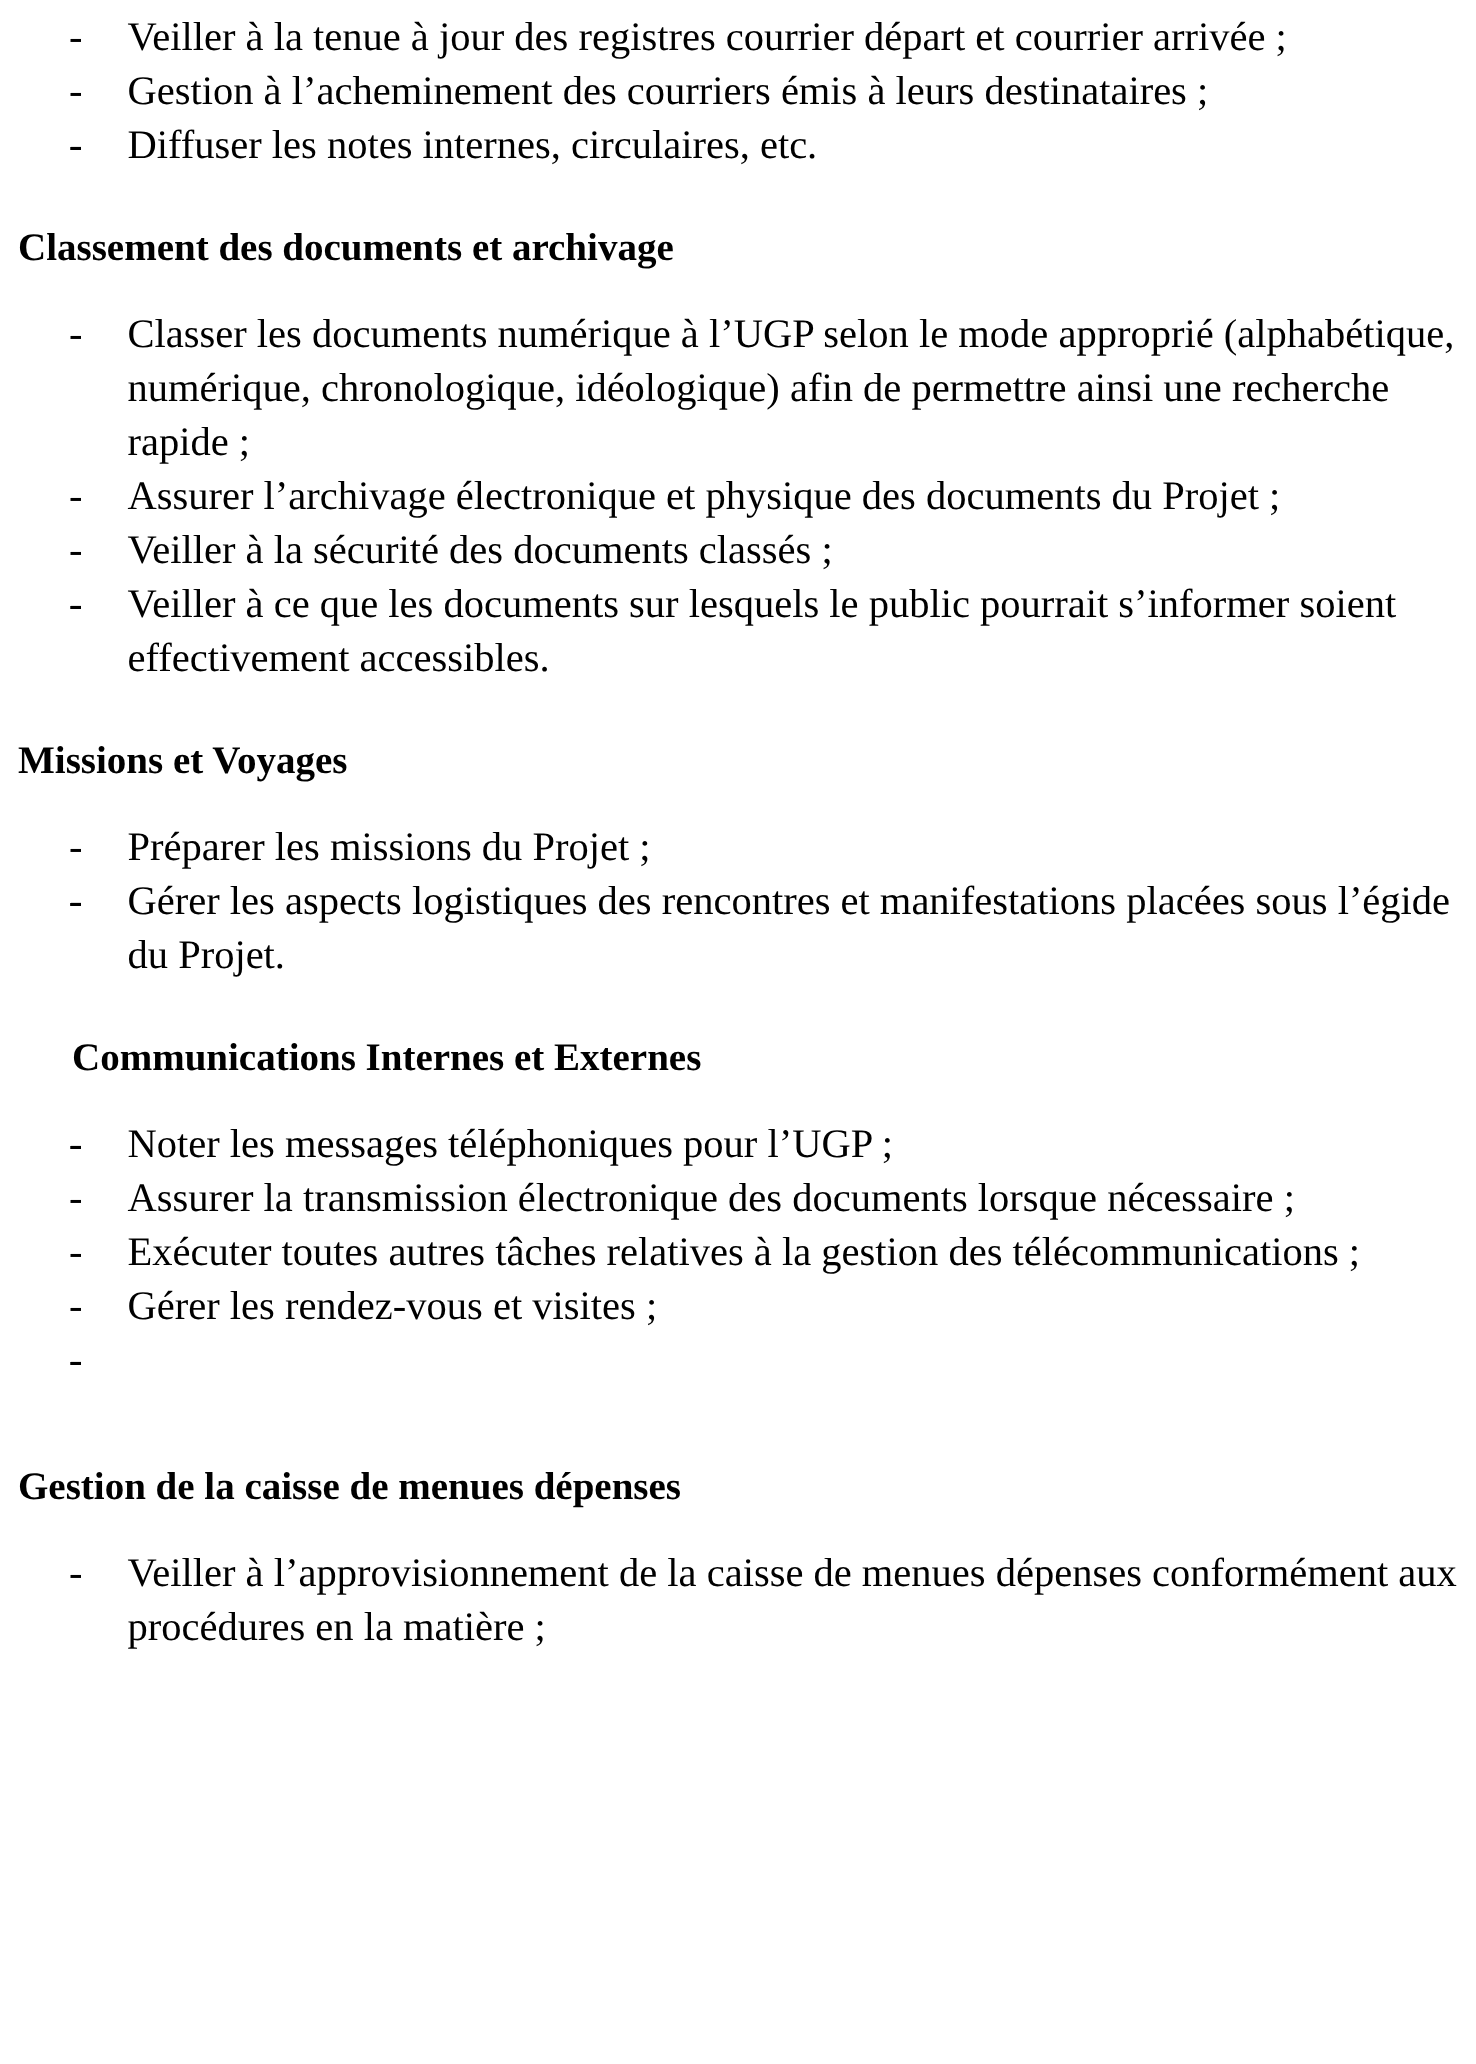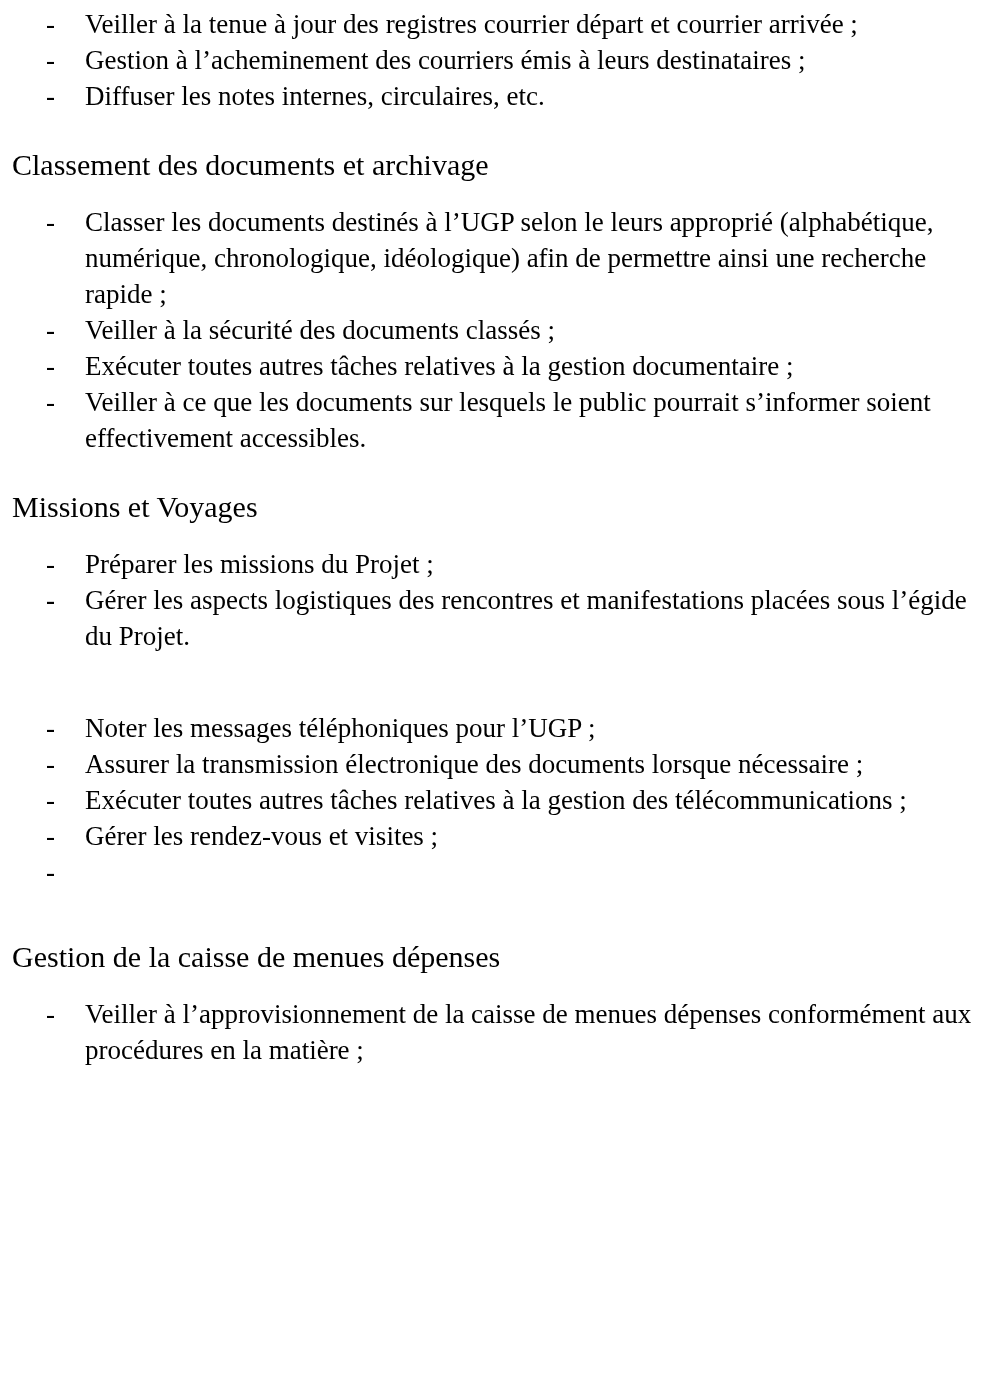--- a/index.html
+++ b/index.html
@@ -17,22 +17,22 @@
     overflow: hidden;
     box-sizing: border-box;
     padding: 0;
   }
   .doc-body {
     padding-top: 6px;
   }
 
   
   .section-heading {
-    font-weight: normal;
-    font-size: 30px;
+    font-weight: bold;
+    font-size: 26px;
     line-height: 34px;
     margin: 0;
     padding: 0;
     white-space: nowrap;
   }
   .heading-level-0 { margin-left: 12px; }
   .heading-level-1 { margin-left: 48px; }
 
   
   .bullet-list {
@@ -92,32 +92,32 @@
 
     <div class="gap-lg"></div>
 
     <div class="section-heading heading-level-0">Classement des documents et archivage</div>
 
     <div class="gap-md"></div>
 
     <ul class="bullet-list">
       <li class="bullet-item w-wide">
         <span class="dash">-</span>
-        <span class="btext">Classer les documents destinés à l’UGP selon le leurs approprié (alphabétique, numérique, chronologique, idéologique) afin de permettre ainsi une recherche rapide ;</span>
+        <span class="btext">Classer les documents numérique à l’UGP selon le mode approprié (alphabétique, numérique, chronologique, idéologique) afin de permettre ainsi une recherche rapide ;</span>
       </li>
       <li class="bullet-item w-full">
         <span class="dash">-</span>
+        <span class="btext">Assurer l’archivage électronique et physique des documents du Projet ;</span>
       </li>
       <li class="bullet-item w-full">
         <span class="dash">-</span>
         <span class="btext">Veiller à la sécurité des documents classés ;</span>
       </li>
       <li class="bullet-item w-full">
         <span class="dash">-</span>
-        <span class="btext">Exécuter toutes autres tâches relatives à la gestion documentaire ;</span>
       </li>
       <li class="bullet-item w-wide">
         <span class="dash">-</span>
         <span class="btext">Veiller à ce que les documents sur lesquels le public pourrait s’informer soient effectivement accessibles.</span>
       </li>
     </ul>
 
     <div class="gap-lg"></div>
 
     <div class="section-heading heading-level-0">Missions et Voyages</div>
@@ -136,20 +136,21 @@
         <span class="dash">-</span>
       </li>
       <li class="bullet-item w-wide">
         <span class="dash">-</span>
         <span class="btext">Gérer les aspects logistiques des rencontres et manifestations placées sous l’égide du Projet.</span>
       </li>
     </ul>
 
     <div class="gap-lg"></div>
 
+    <div class="section-heading heading-level-1">Communications Internes et Externes</div>
 
     <div class="gap-md"></div>
 
     <ul class="bullet-list">
       <li class="bullet-item w-full">
         <span class="dash">-</span>
       </li>
       <li class="bullet-item w-full">
         <span class="dash">-</span>
         <span class="btext">Noter les messages téléphoniques pour l’UGP ;</span>

